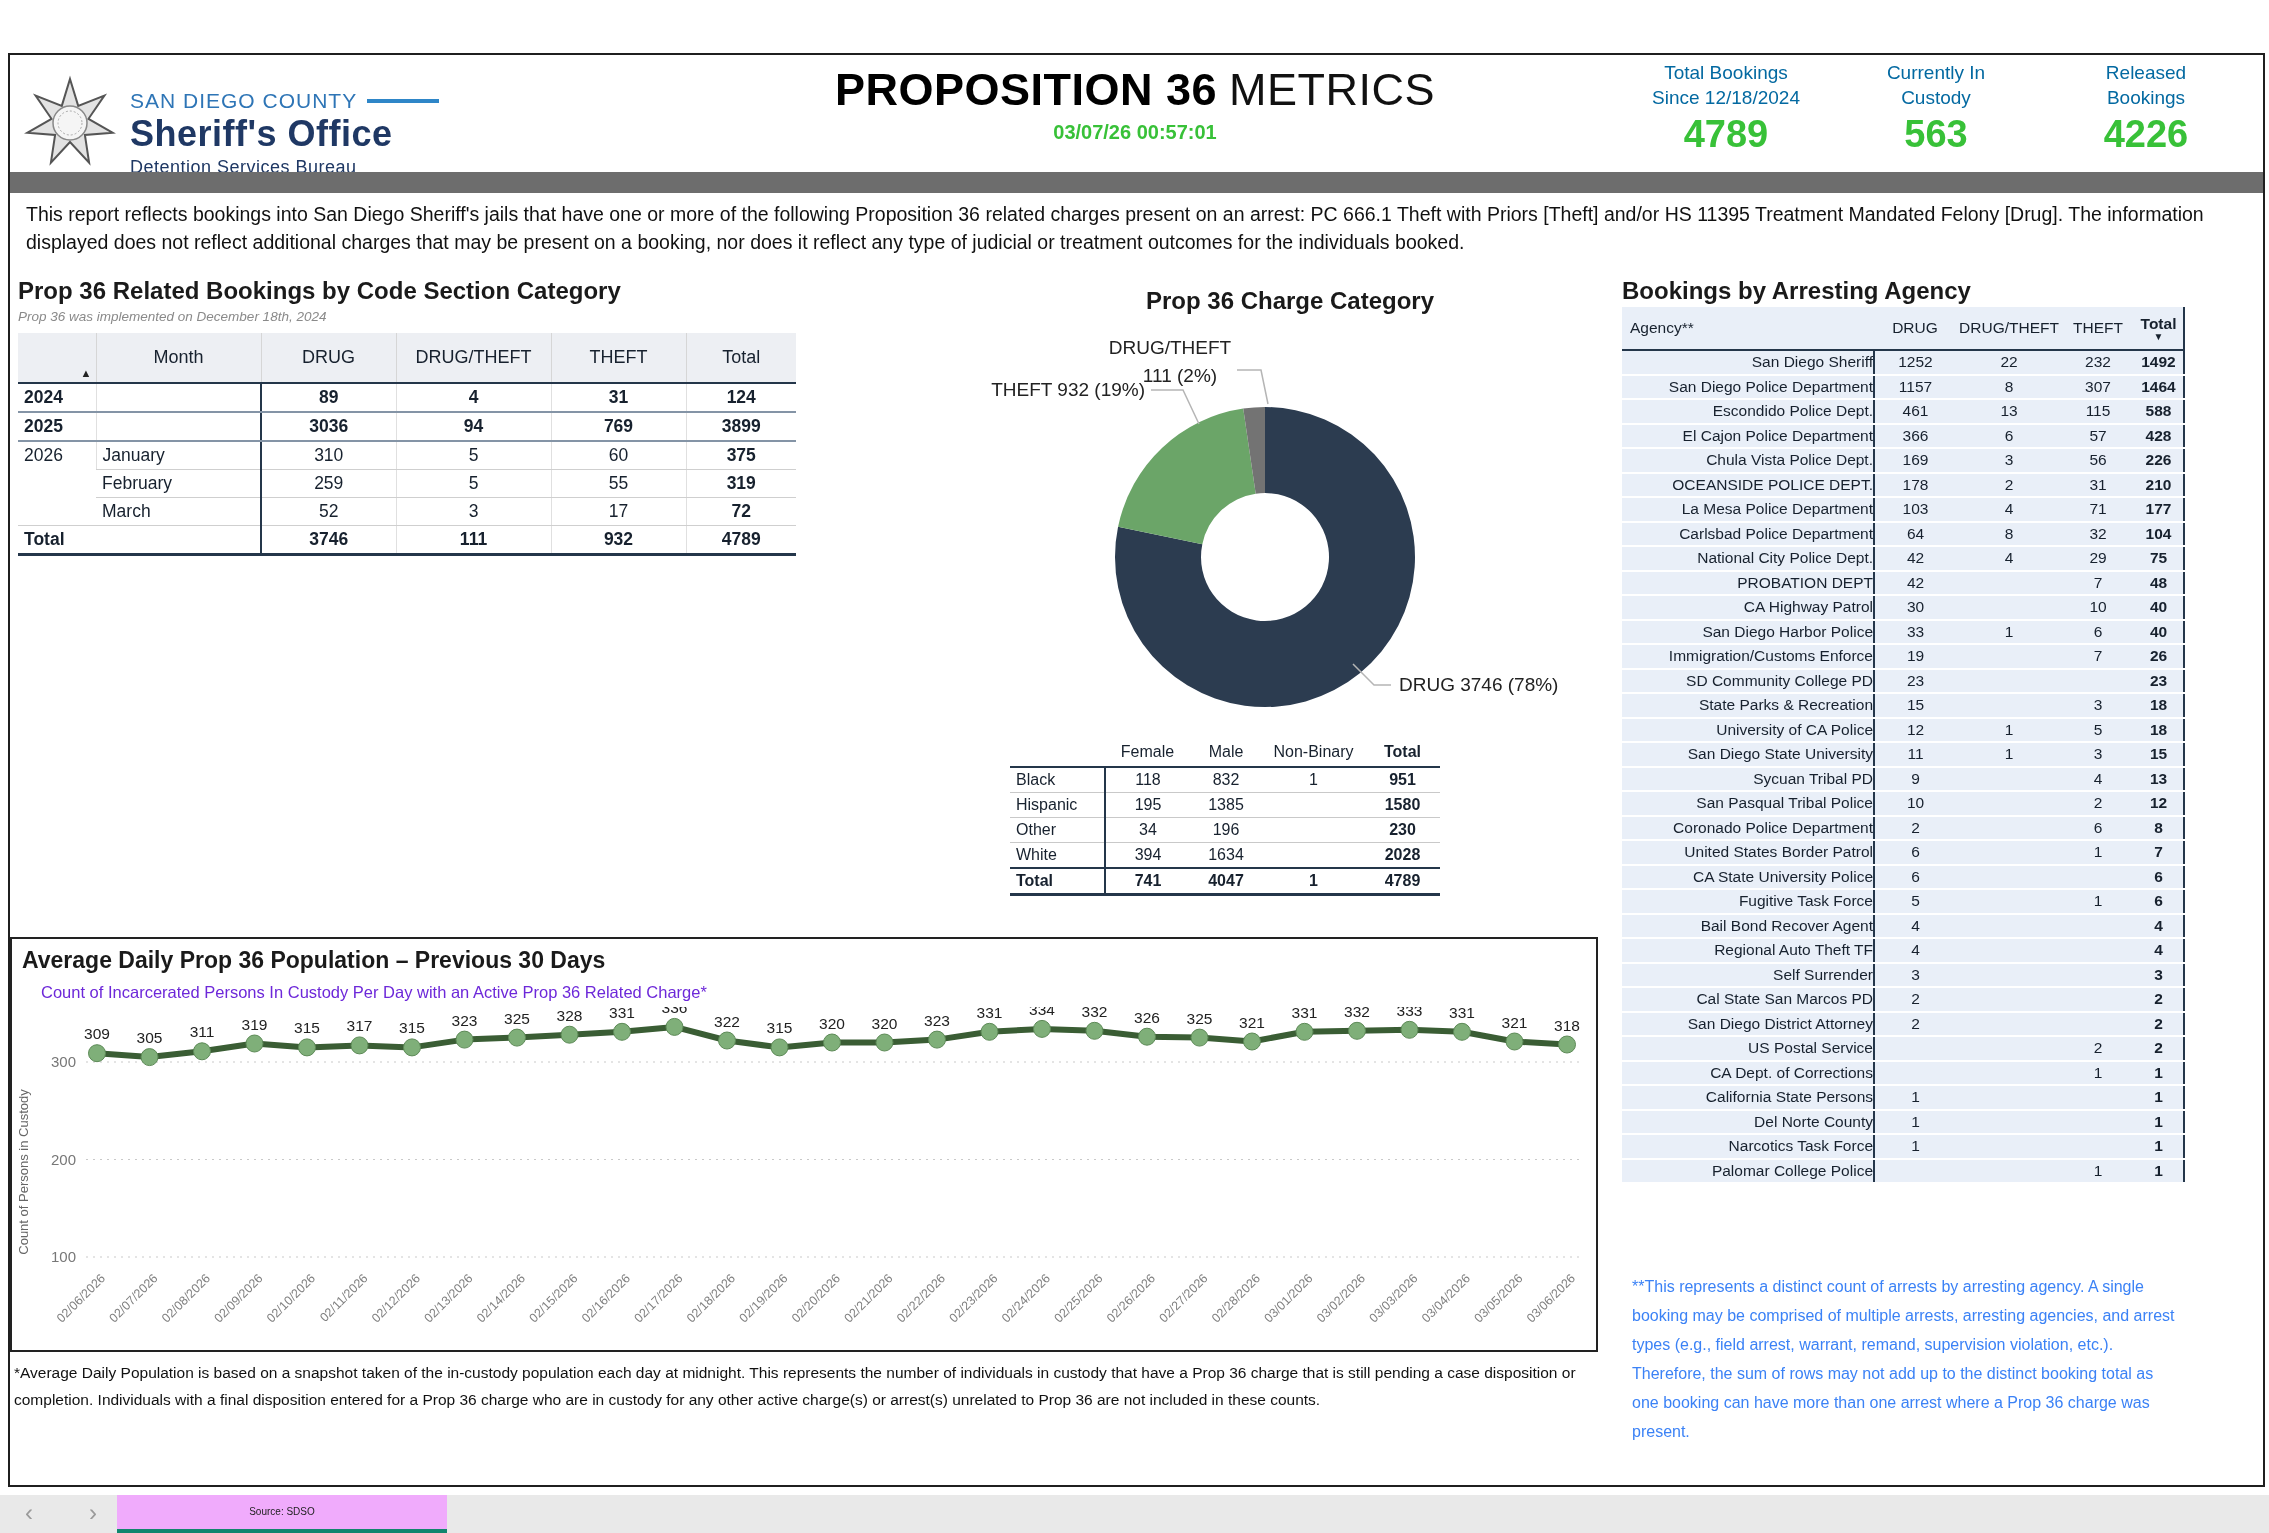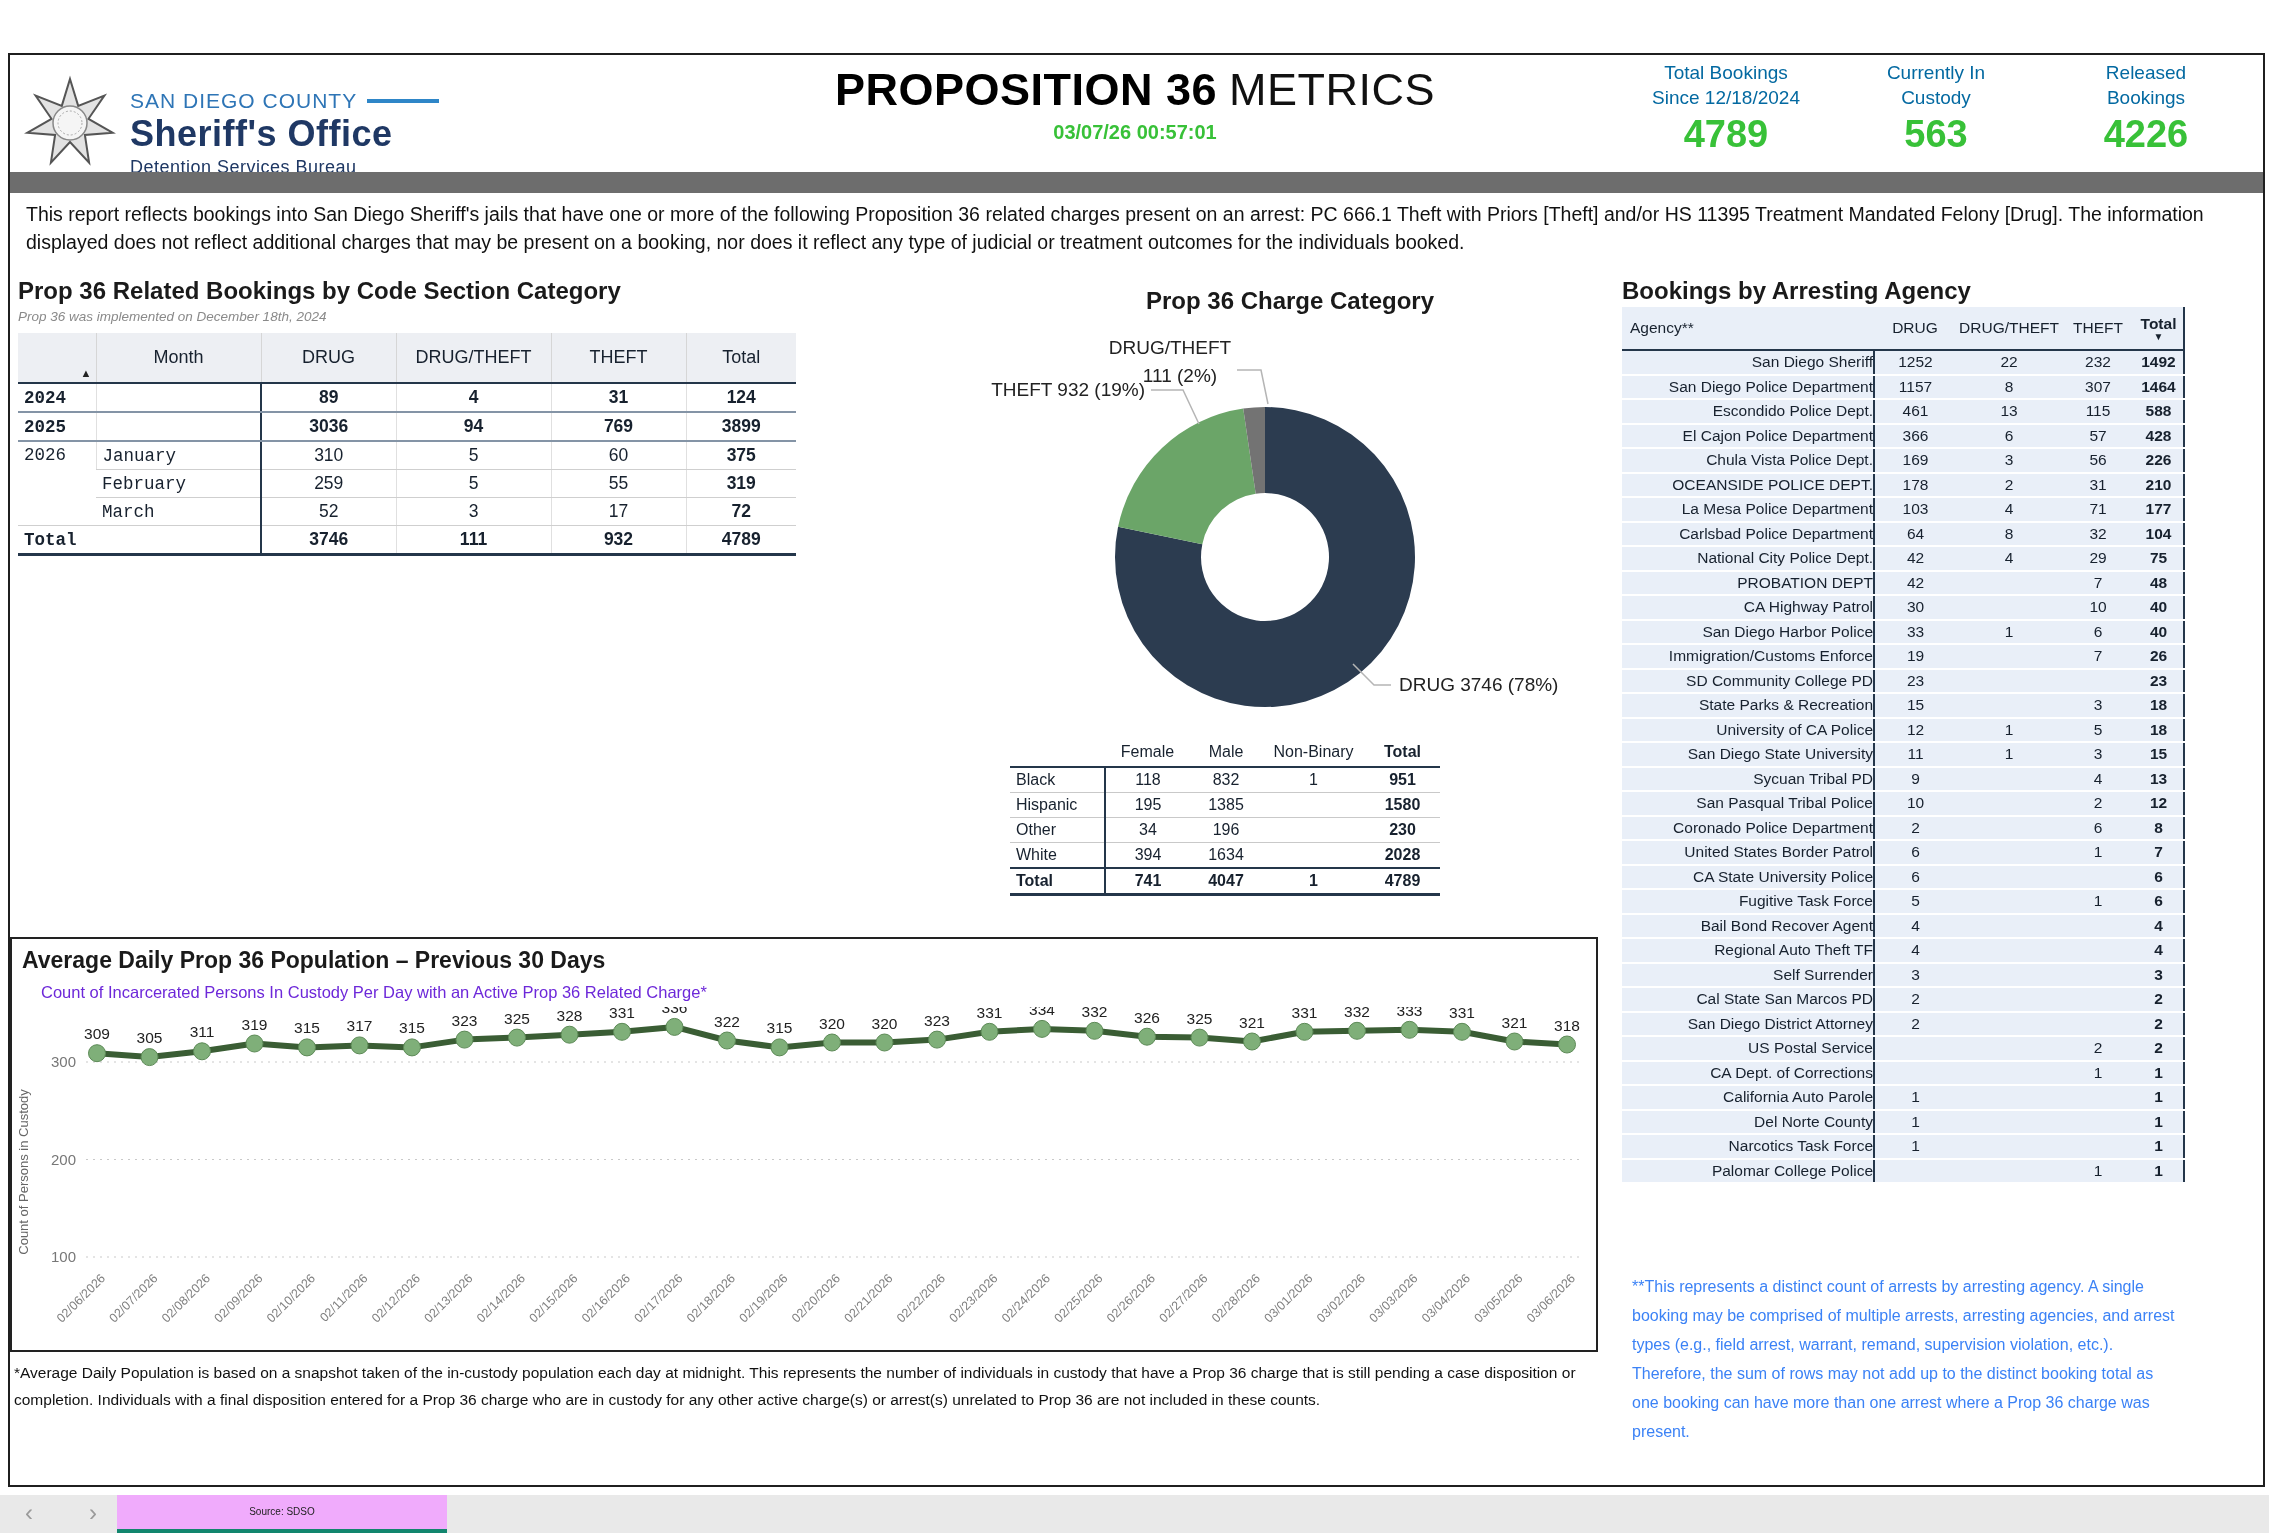--- a/index.html
+++ b/index.html
@@ -35,21 +35,21 @@
   
   #bookings-table{position:absolute;left:8px;top:278px;border-collapse:collapse;table-layout:fixed;
                   width:778px;font-size:17.5px;color:#17212e;}
   #bookings-table th{height:46px;font-weight:400;font-size:18px;background:#EDEFF3;
                      border-bottom:2px solid #24364A;border-left:1px solid #d6d6d6;text-align:center;vertical-align:middle;}
   #bookings-table th:first-child{border-left:none;}
   #bookings-table th.yr-h{vertical-align:bottom;text-align:right;font-size:11px;padding:0 4px 3px 0;color:#222;}
   #bookings-table td{height:27px;border-bottom:1px solid #cfcfcf;border-left:1px solid #e0e0e0;
                      text-align:center;padding:0 4px;}
   #bookings-table td:first-child{border-left:none;}
-  #bookings-table td.lab{text-align:left;padding-left:6px;font-family:Liberation Mono, monospace;}
+  #bookings-table td.lab{text-align:left;padding-left:6px;}
   #bookings-table tr.bold td{font-weight:700;border-bottom:2px solid #8494a6;}
   #bookings-table td.tcol{font-weight:700;}
   #bookings-table tr.total td{font-weight:700;border-top:1px solid #c9c9c9;border-bottom:3px solid #24364A;}
   #bookings-table td.vline{border-left:2px solid #24364A;}
   #bookings-table td.yrcell{vertical-align:top;padding-top:3px;}
 
   
   .donut-title{position:absolute;left:950px;top:232px;width:660px;text-align:center;
                font-size:24px;font-weight:700;color:#1a1a1a;}
   #donut-svg{position:absolute;left:945px;top:257px;width:660px;height:425px;}
@@ -523,21 +523,21 @@
             <td class="tot">2</td>
           </tr>
           <tr>
             <td class="aname">CA Dept. of Corrections</td>
             <td class="vline "></td>
             <td></td>
             <td>1</td>
             <td class="tot">1</td>
           </tr>
           <tr>
-            <td class="aname">California Auto Parole</td>
+            <td class="aname">California State Persons</td>
             <td class="vline ">1</td>
             <td></td>
             <td></td>
             <td class="tot">1</td>
           </tr>
           <tr>
             <td class="aname">Del Norte County</td>
             <td class="vline ">1</td>
             <td></td>
             <td></td>

